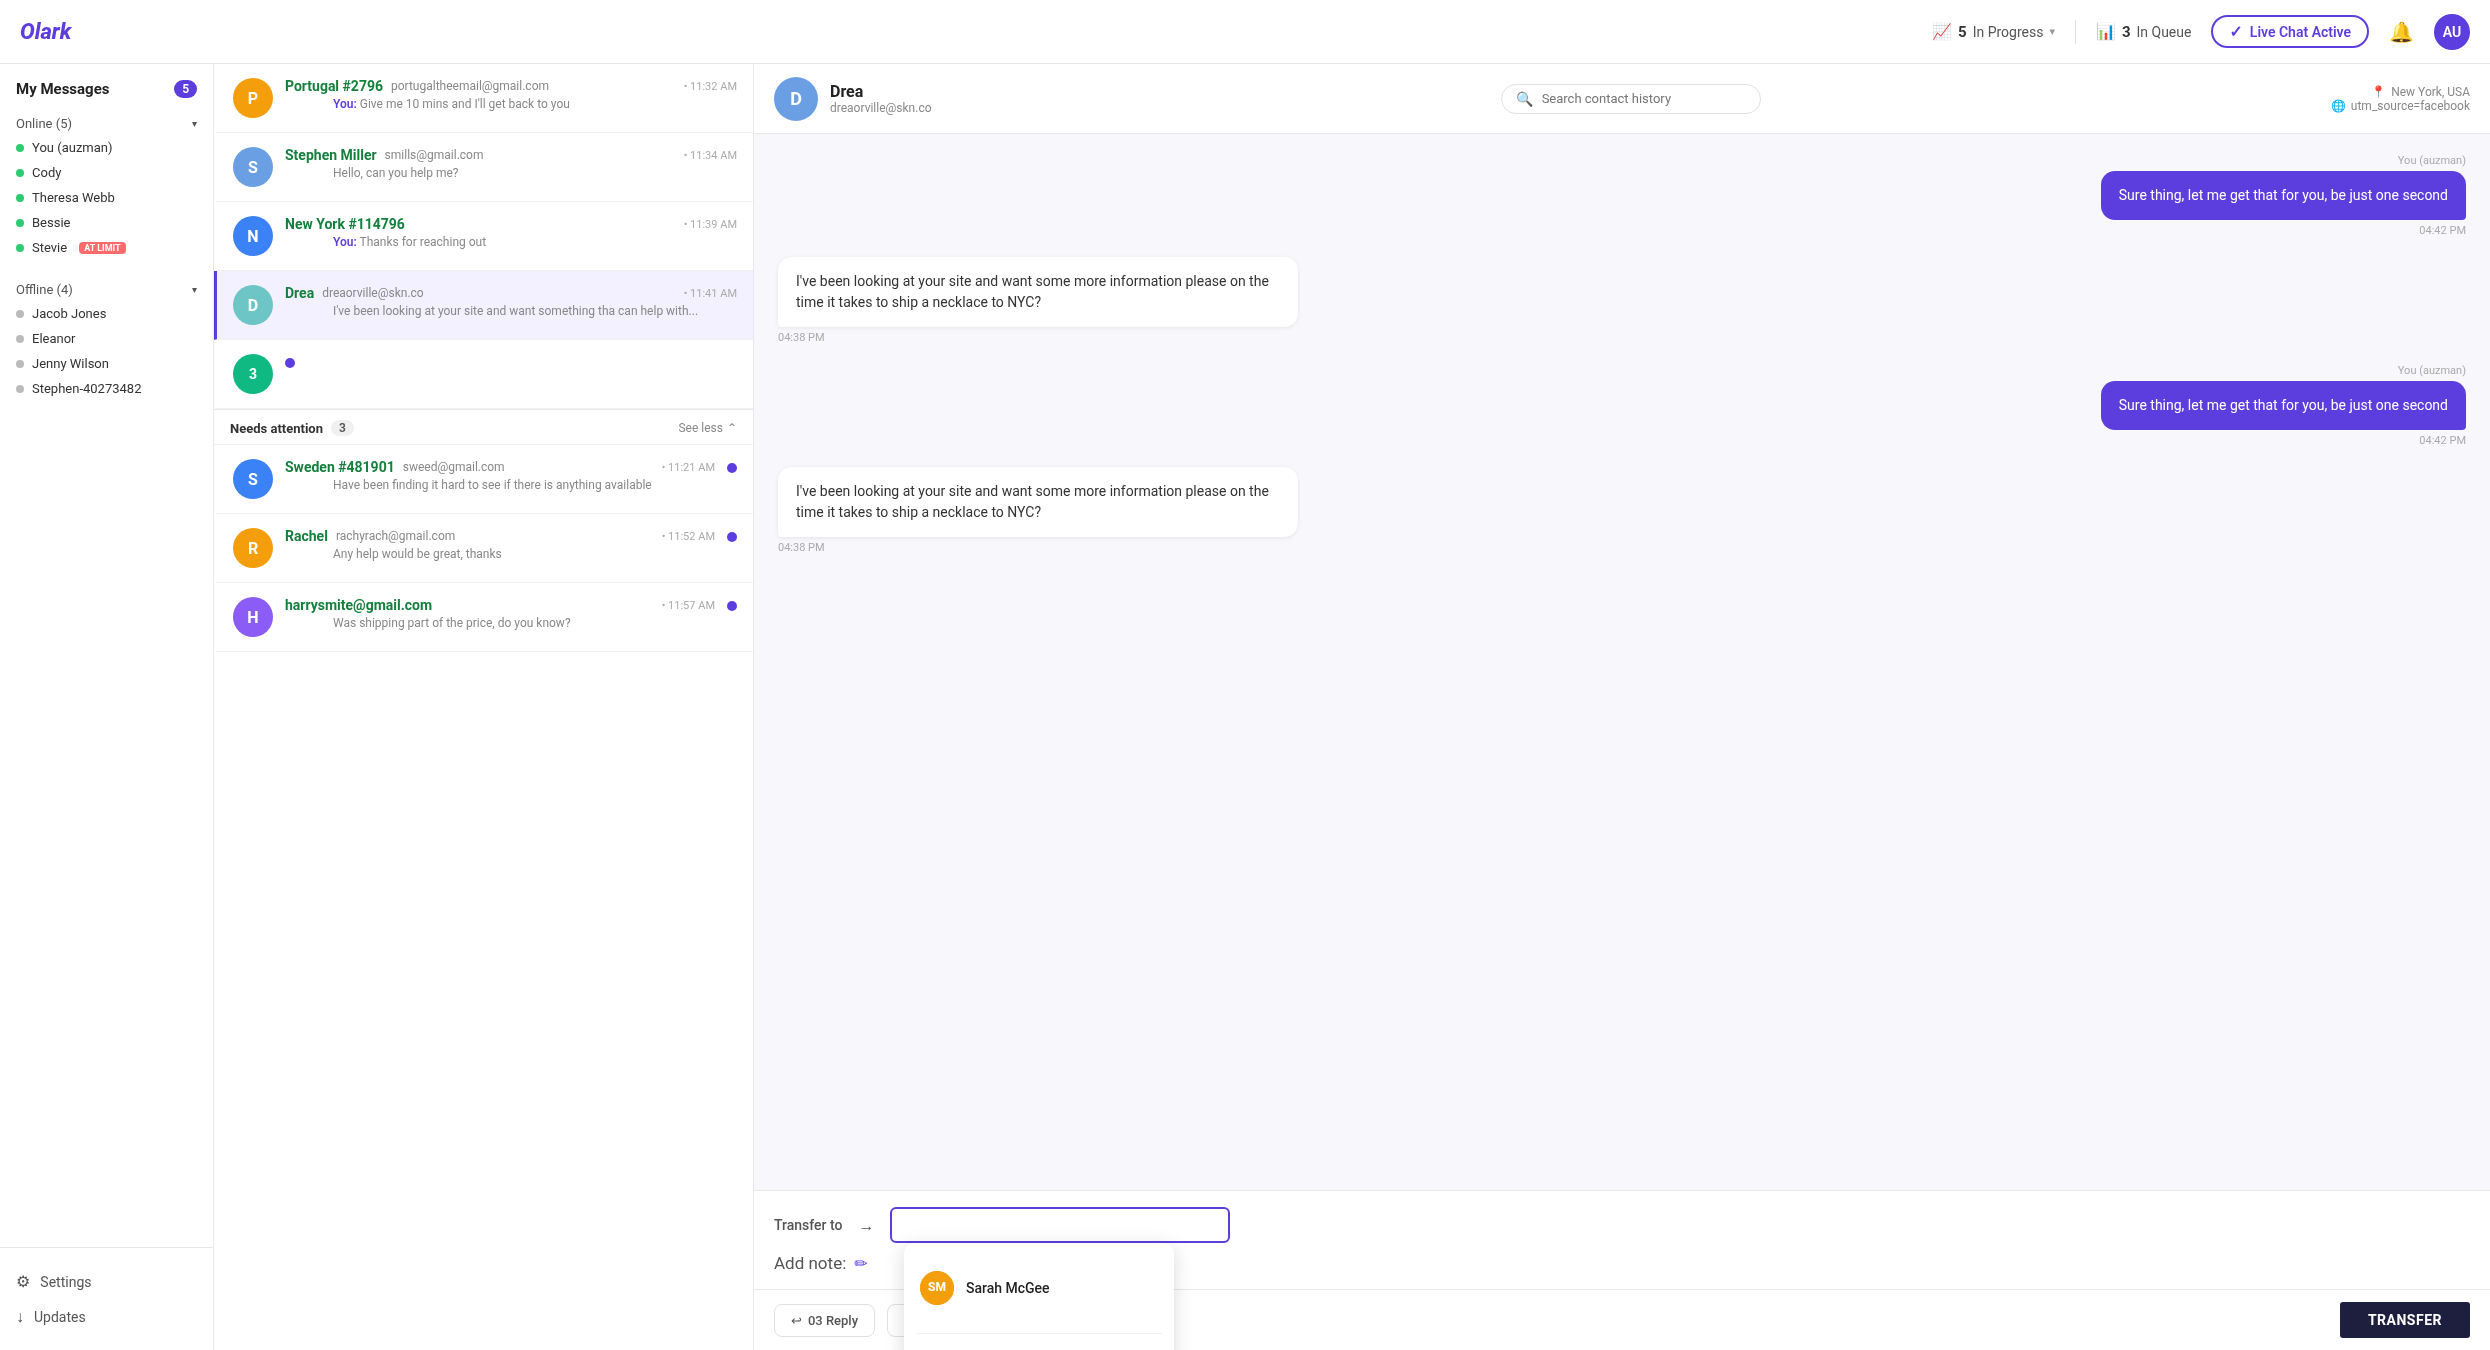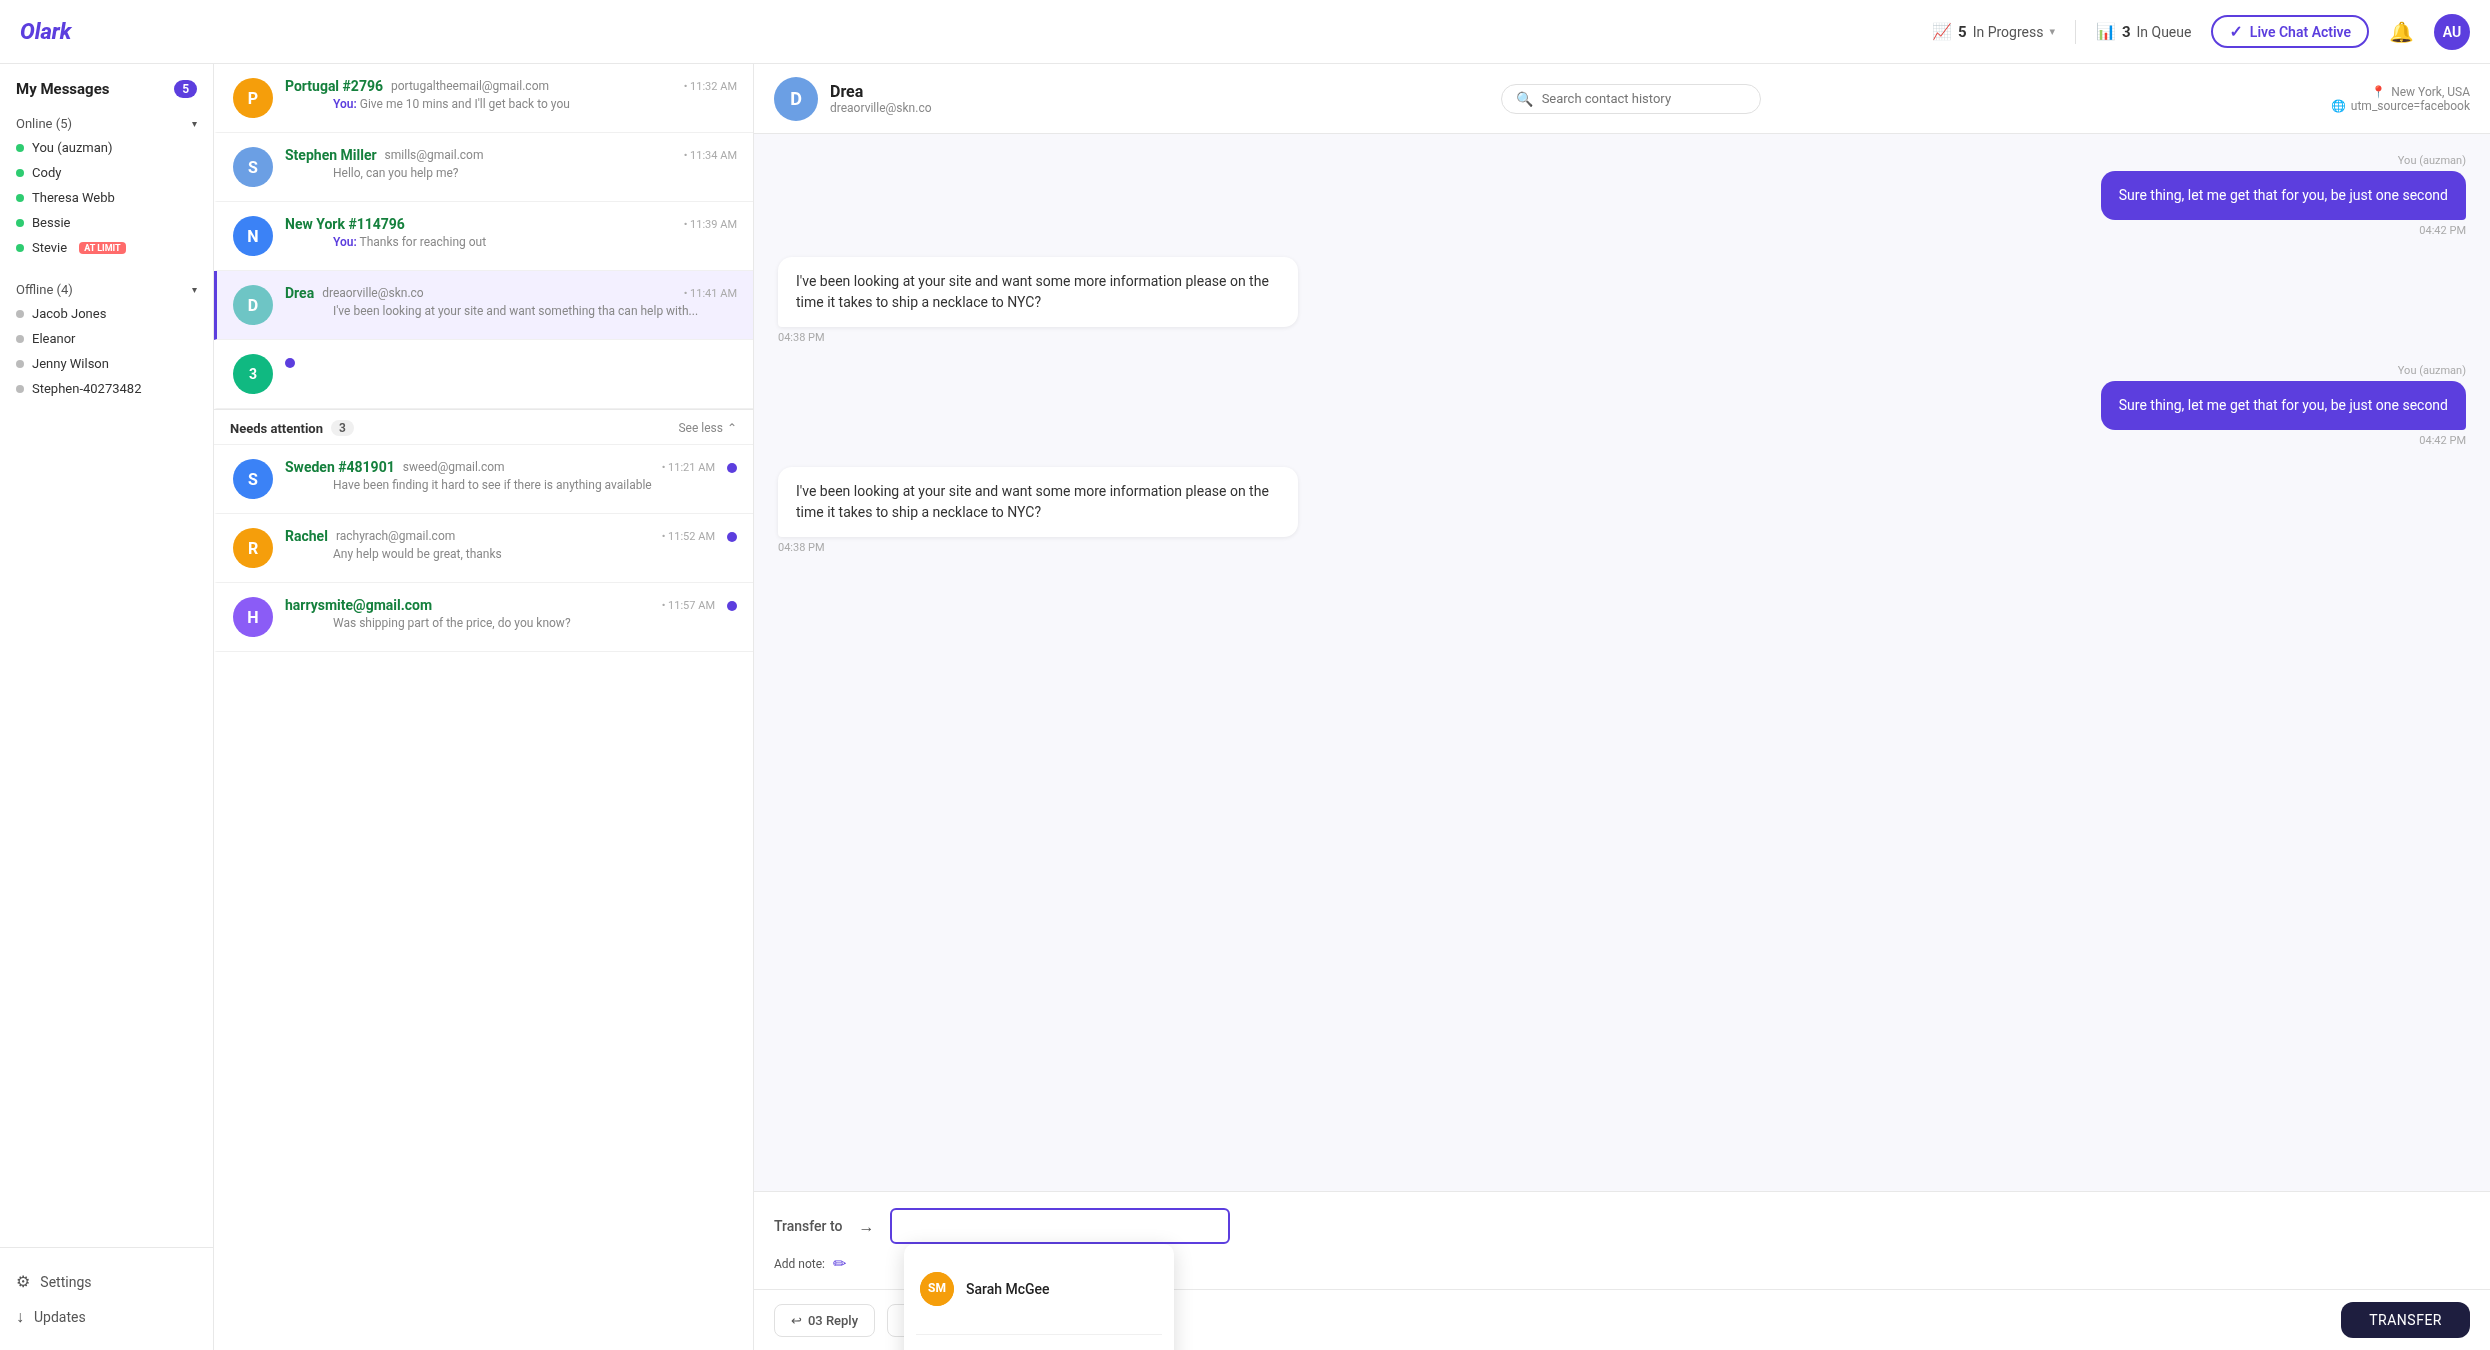--- a/index.html
+++ b/index.html
@@ -179,21 +179,21 @@
       padding: 16px 20px; position: relative;
     }
     .transfer-row { display: flex; align-items: center; gap: 16px; margin-bottom: 10px; }
     .transfer-label { font-size: 14px; color: #555; font-weight: 500; white-space: nowrap; }
     .transfer-arrow { color: #555; font-size: 16px; }
     .transfer-input {
       border: 2px solid #5c3ede; border-radius: 6px;
       padding: 8px 12px; font-size: 14px; outline: none; width: 340px;
     }
     .add-note-row { display: flex; align-items: center; gap: 8px; }
-    .add-note-label { font-size: 12px; color: #555; }
+    .add-note-label { font-size: 17px; color: #555; }
     .edit-icon { color: #5c3ede; font-size: 16px; cursor: pointer; }
 
     
     .transfer-dropdown {
       position: absolute; top: 52px; left: 150px;
       background: #fff; border-radius: 10px;
       box-shadow: 0 4px 20px rgba(0,0,0,0.15);
       width: 270px; overflow: hidden; z-index: 100;
     }
     .dropdown-item {
@@ -216,22 +216,22 @@
     }
     .action-btns { display: flex; gap: 12px; }
     .action-btn {
       display: flex; align-items: center; gap: 6px;
       padding: 8px 16px; border-radius: 8px; border: 1px solid #e0e0e0;
       background: #fff; font-size: 13px; color: #555; cursor: pointer;
       font-weight: 500;
     }
     .transfer-btn {
       background: #1e1e3f; color: #fff; border: none;
-      border-radius: 12px; padding: 10px 28px;
-      font-size: 14px; font-weight: 400; cursor: pointer;
+      border-radius: 3px; padding: 10px 28px;
+      font-size: 14px; font-weight: 700; cursor: pointer;
       letter-spacing: 0.5px;
     }
 
     .conv-list-scroll { overflow-y: auto; flex: 1; }
   </style>
 </head>
 <body>
 
 <div class="header">
   <div class="logo">Olark</div>

